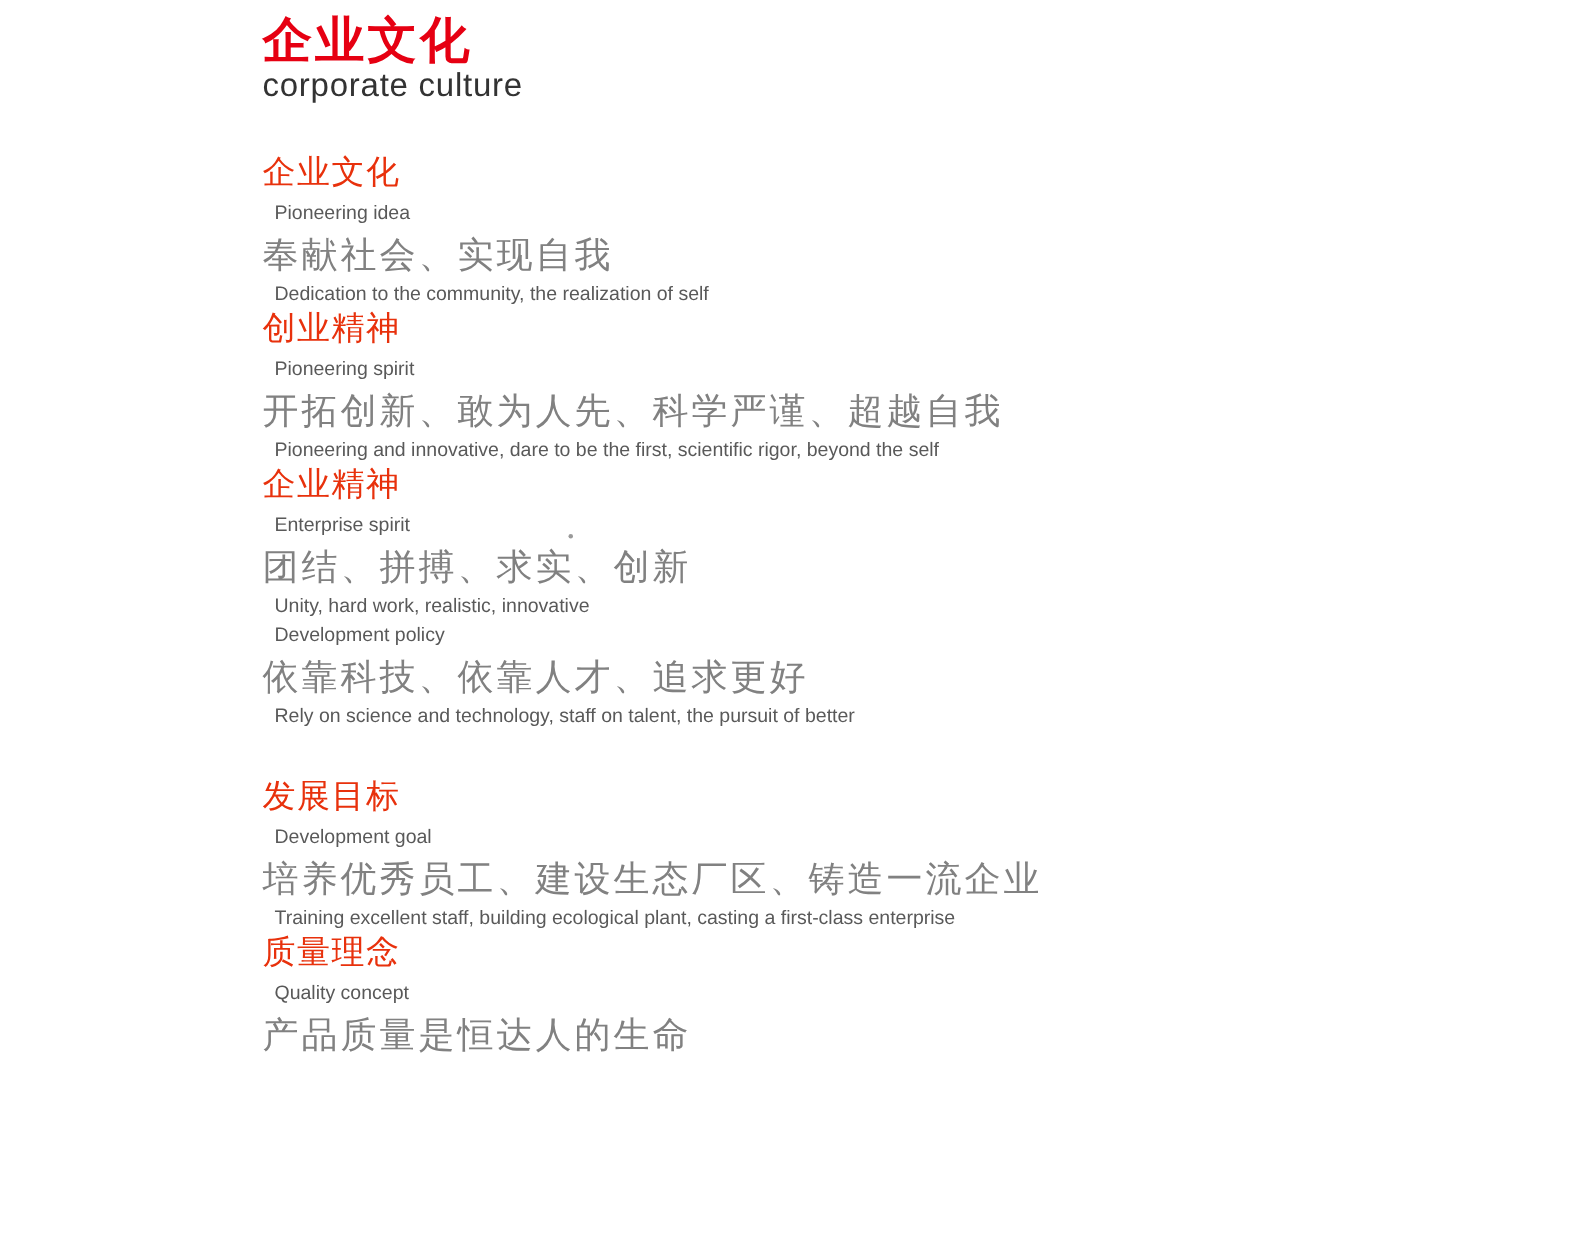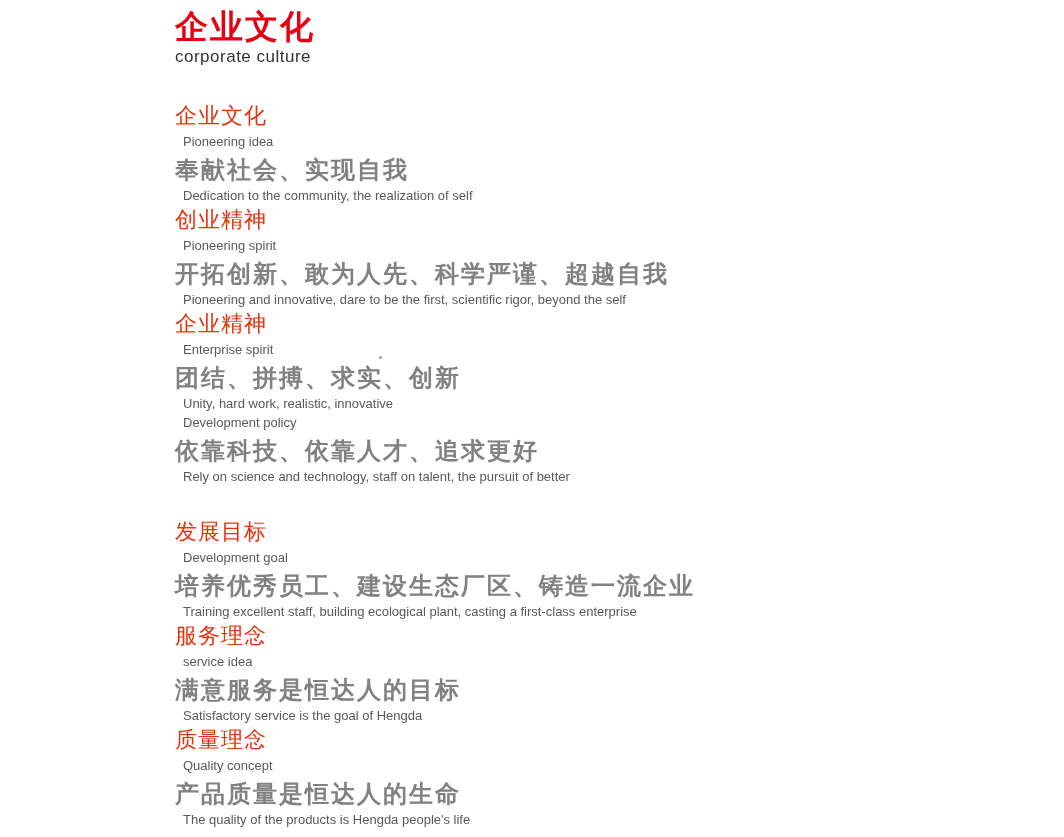--- a/index.html
+++ b/index.html
@@ -27,21 +27,21 @@
   }
   .page-title{
     font-family:"DejaVu Sans","Liberation Sans",sans-serif;
     font-weight:bold;
     font-size:33px;
     line-height:34px;
     letter-spacing:2px;
     color:var(--title-red);
   }
   .page-subtitle{
-    font-size:17px;
+    font-size:22px;
     line-height:21px;
     letter-spacing:0.5px;
     color:var(--subtitle-dark);
     margin-top:2px;
   }
   .sections{
     margin-top:37px;
   }
   .culture-section{
     height:104px;
@@ -57,21 +57,21 @@
   }
   .en-label{
     font-size:13px;
     line-height:14px;
     color:var(--english-gray);
     padding-left:8px;
     margin-bottom:7px;
   }
   .zh-content{
     font-family:"DejaVu Serif","Liberation Serif",serif;
-    font-weight:bold;
+    font-weight:normal;
     font-size:24px;
     line-height:28px;
     letter-spacing:2px;
     color:var(--chinese-gray);
     margin-bottom:5px;
   }
   .en-content{
     font-size:13px;
     line-height:14px;
     color:var(--english-gray);
@@ -126,30 +126,23 @@
       <div class="en-content">Rely on science and technology, staff on talent, the pursuit of better</div>
     </section>
 
     <section class="culture-section">
       <h2 class="zh-heading">发展目标</h2>
       <div class="en-label">Development goal</div>
       <div class="zh-content">培养优秀员工、建设生态厂区、铸造一流企业</div>
       <div class="en-content">Training excellent staff, building ecological plant, casting a first-class enterprise</div>
     </section>
 
-    <section class="culture-section">
-      <h2 class="zh-heading">服务理念</h2>
-      <div class="en-label">service idea</div>
-      <div class="zh-content">满意服务是恒达人的目标</div>
-      <div class="en-content">Satisfactory service is the goal of Hengda</div>
-    </section>
 
     <section class="culture-section">
       <h2 class="zh-heading">质量理念</h2>
       <div class="en-label">Quality concept</div>
       <div class="zh-content">产品质量是恒达人的生命</div>
-      <div class="en-content">The quality of the products is Hengda people's life</div>
     </section>
 
   </div>
 </div>
 
 <div class="stray-mark"></div>
 
 </body></html>

